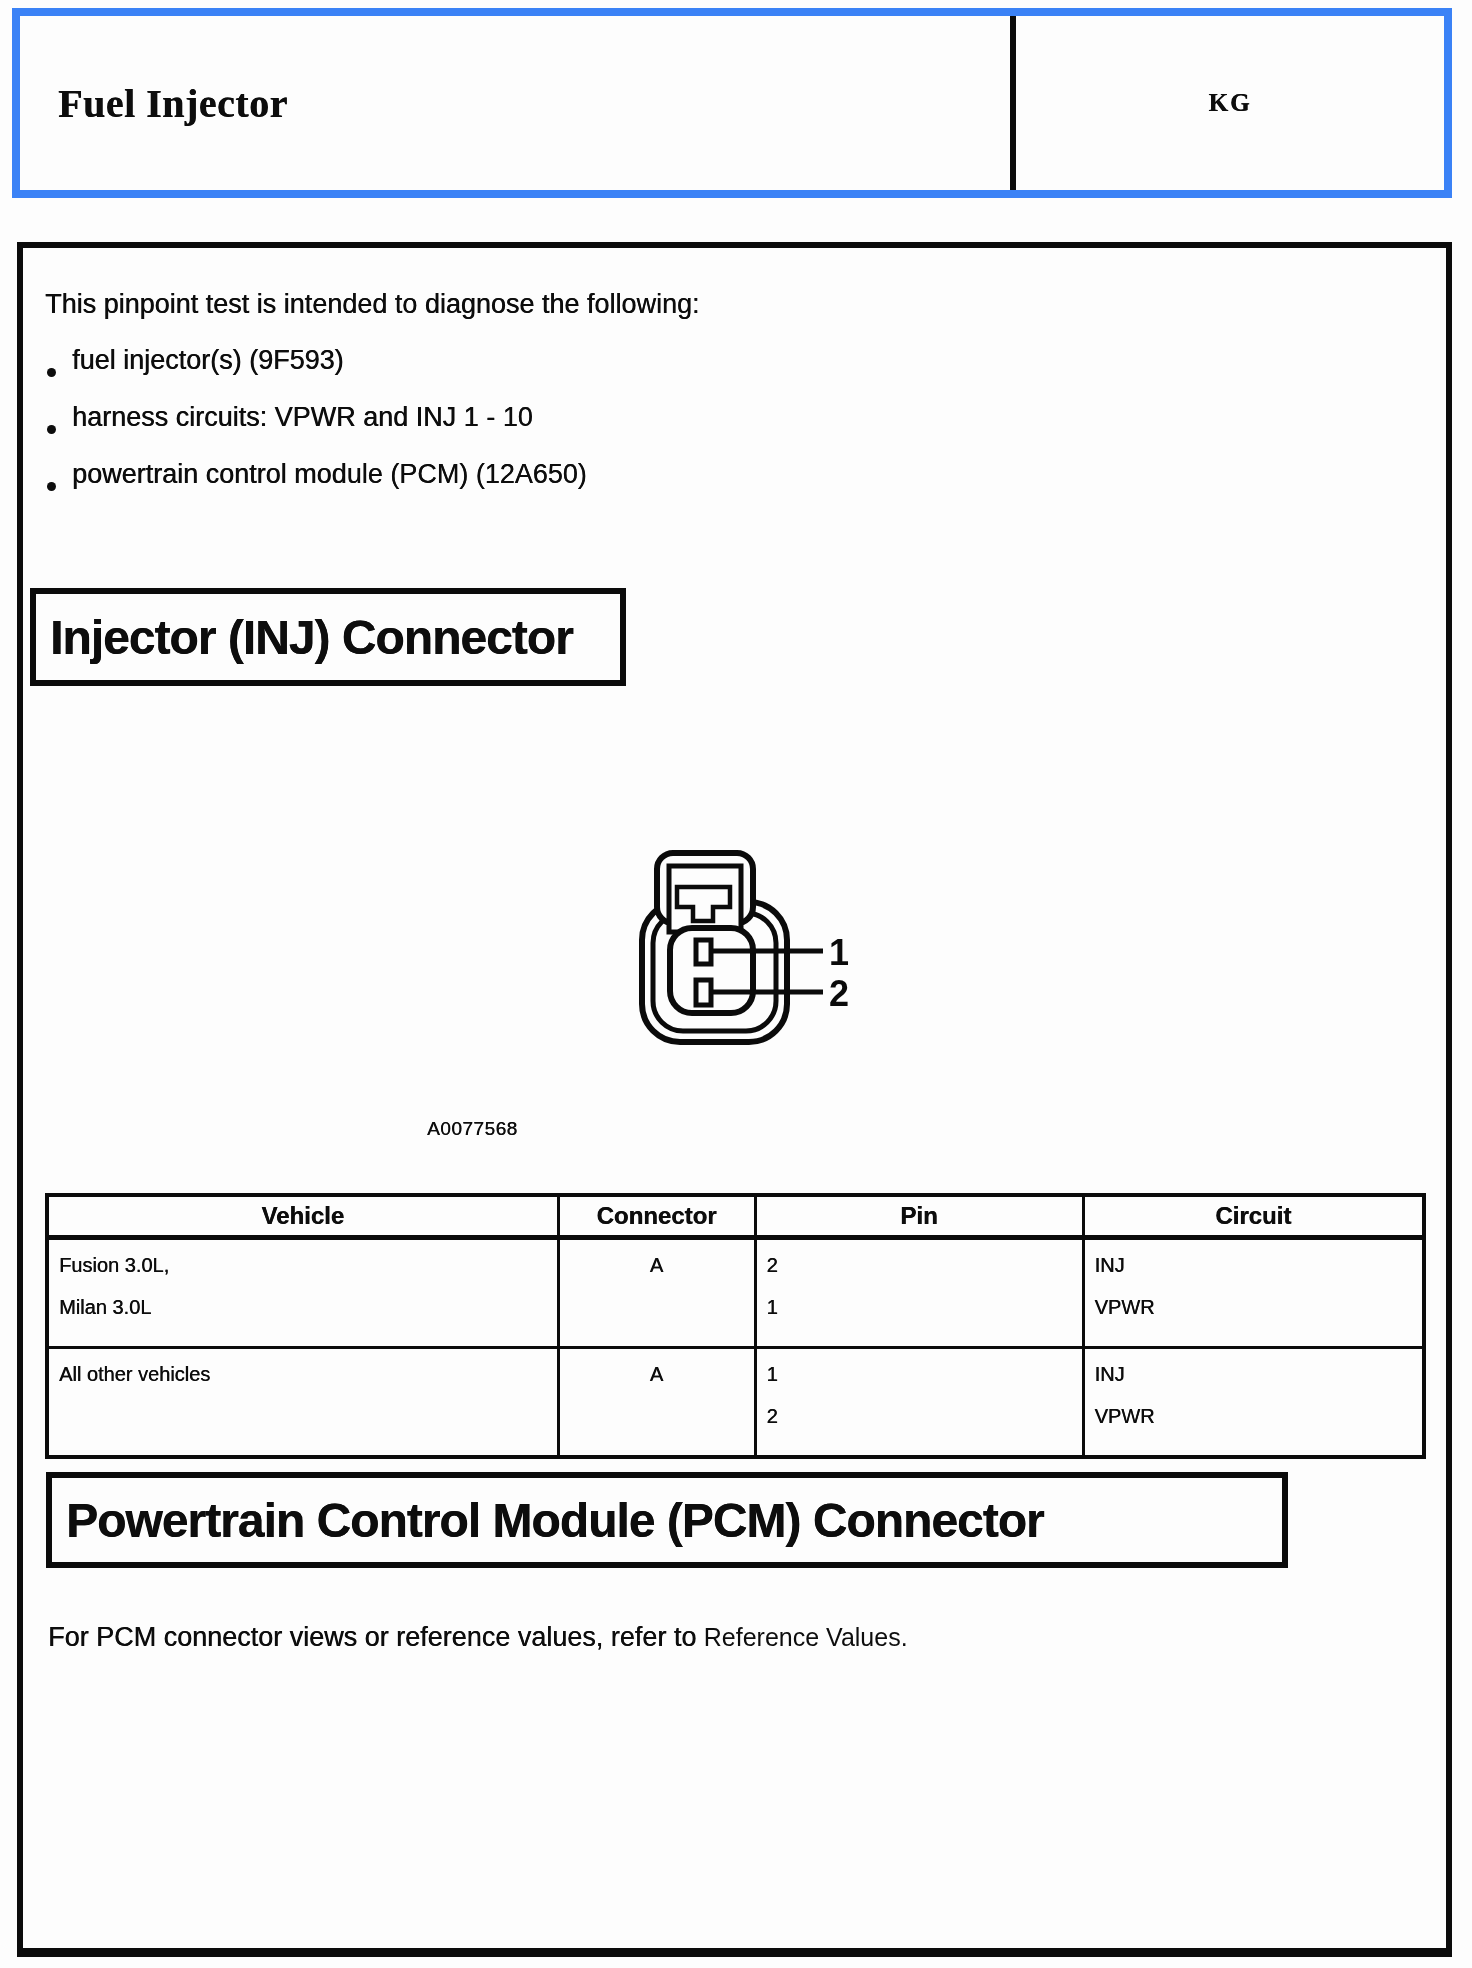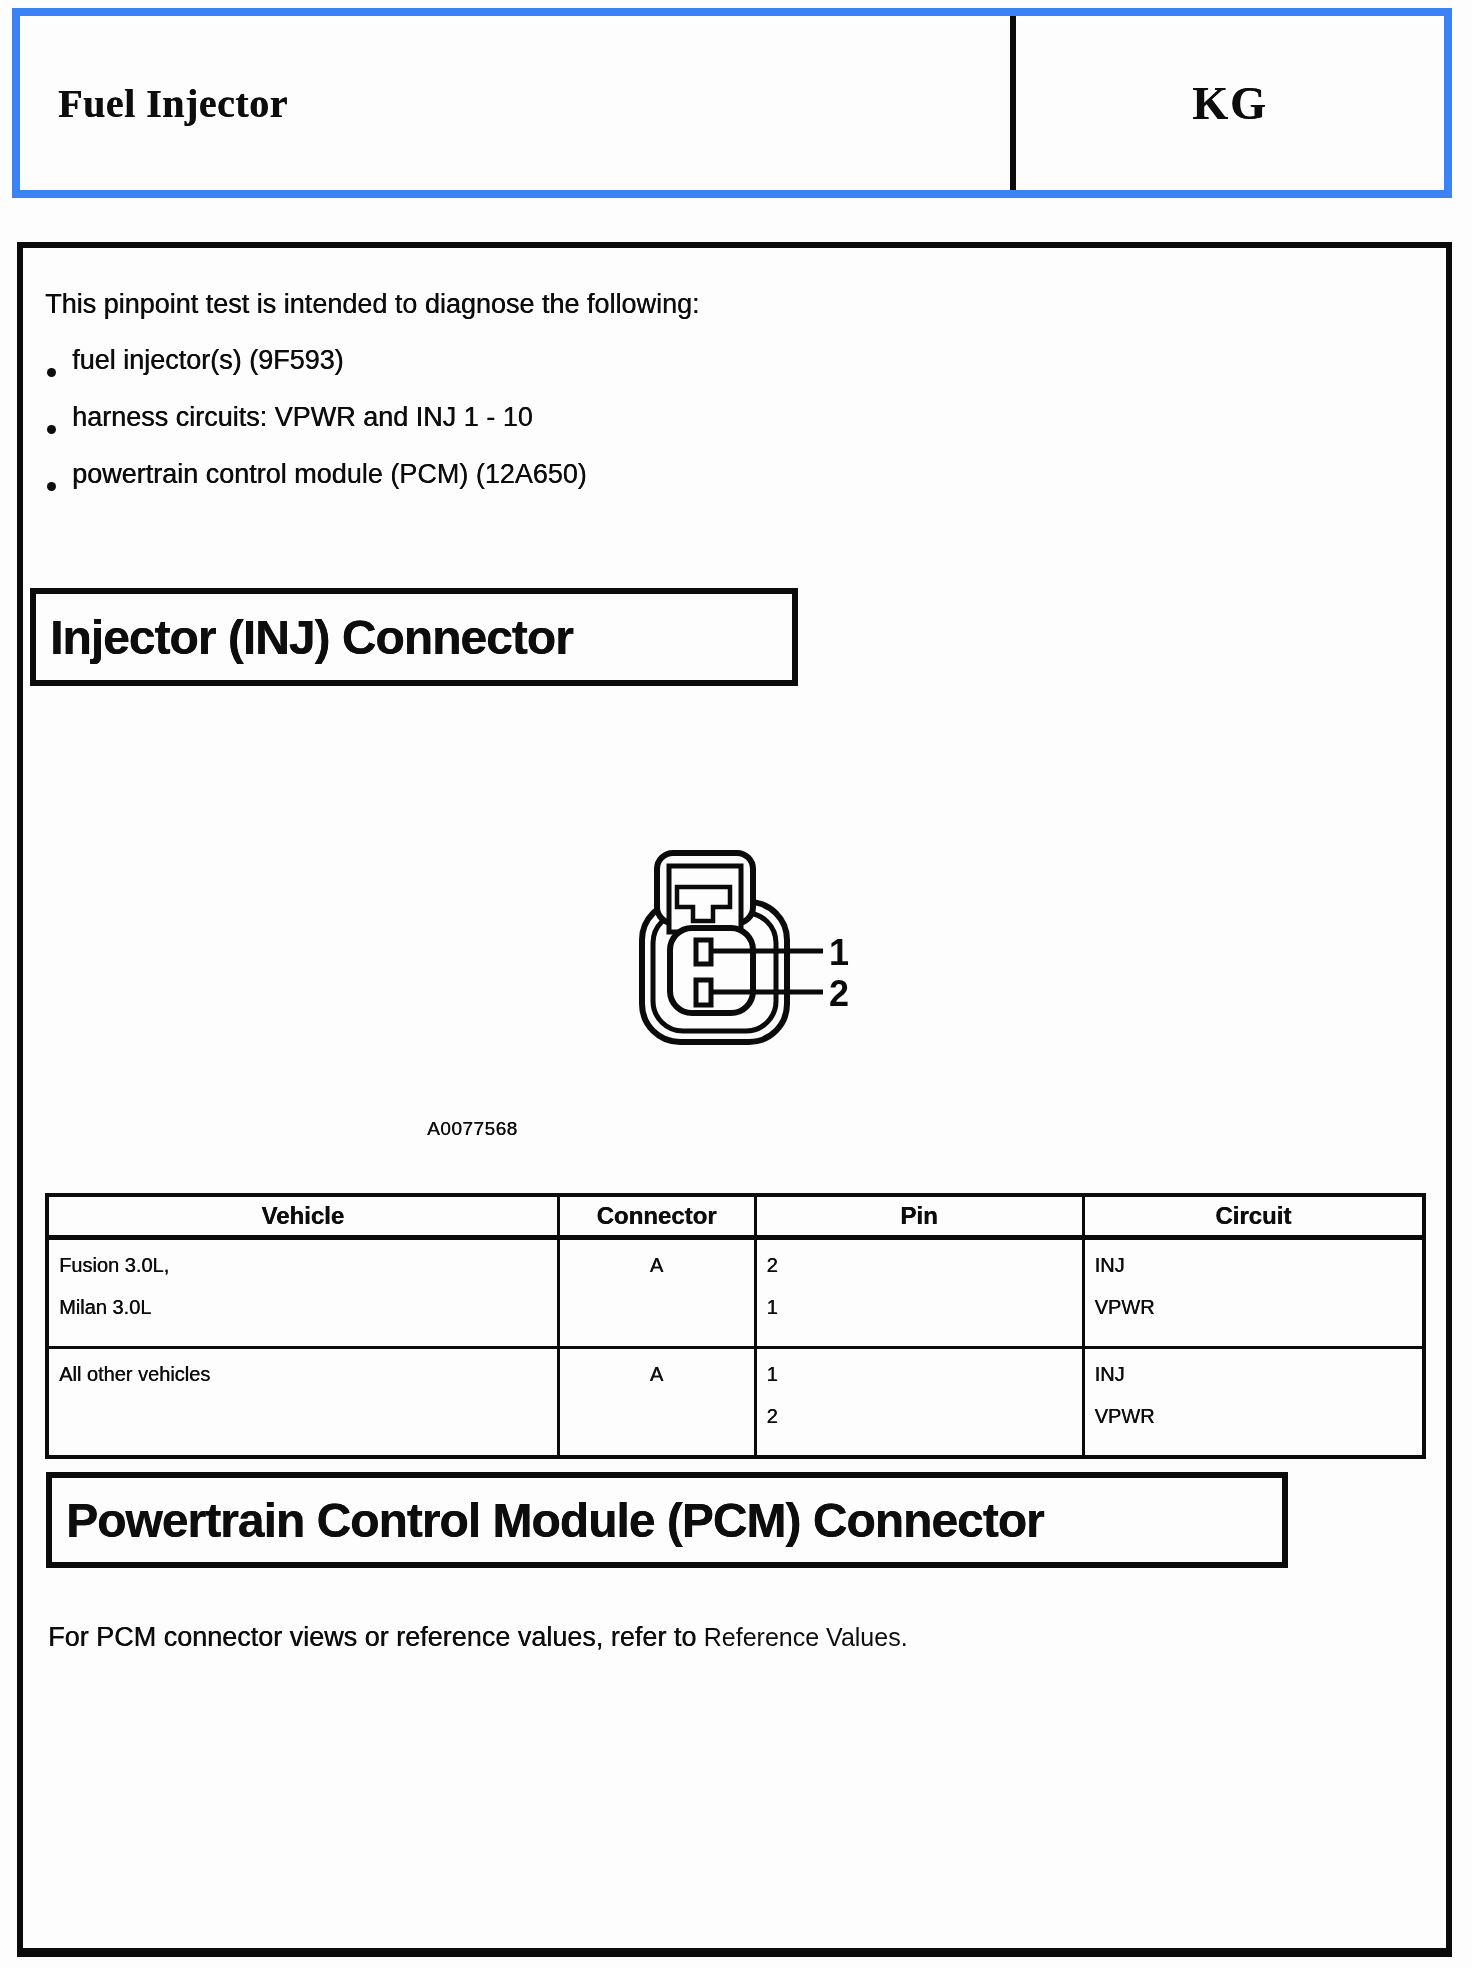--- a/index.html
+++ b/index.html
@@ -27,21 +27,21 @@
   .header-title {
     font-family:"Liberation Serif", serif;
     font-weight:bold; font-size:40px; letter-spacing:0.5px;
   }
   .header-right {
     width:428px; border-left:6px solid #0b0b0b;
     display:flex; align-items:center; justify-content:center;
   }
   .header-code {
     font-family:"Liberation Serif", serif;
-    font-weight:bold; font-size:46px; letter-spacing:2px;
+    font-weight:bold; font-size:25px; letter-spacing:2px;
   }
 
   
   .main-box {
     position:absolute; left:17px; top:242px;
     width:1435px; height:1715px;
     border:6px solid #0b0b0b;
     border-bottom-width:9px;
     box-sizing:border-box;
     background:#fdfdfd;
@@ -66,21 +66,21 @@
   .section-heading {
     position:absolute;
     border:6px solid #0b0b0b;
     box-sizing:border-box;
     display:flex; align-items:center;
     padding-left:14px;
     font-size:48px; font-weight:bold; letter-spacing:-1px;
     white-space:nowrap;
     background:#fdfdfd;
   }
-  .inj-heading  { left:7px;  top:340px;  width:768px;  height:98px; }
+  .inj-heading  { left:7px;  top:340px;  width:596px;  height:98px; }
   .pcm-heading  { left:23px;  top:1224px; width:1242px; height:96px; }
 
   .diagram-wrap { position:absolute; left:594px; top:589px; width:260px; height:250px; }
   .diagram-wrap svg { display:block; }
 
   .figure-id { position:absolute; left:404px; top:870px; font-size:19px; letter-spacing:0.5px; }
 
   
   .conn-table {
     position:absolute; left:22px; top:945px;

